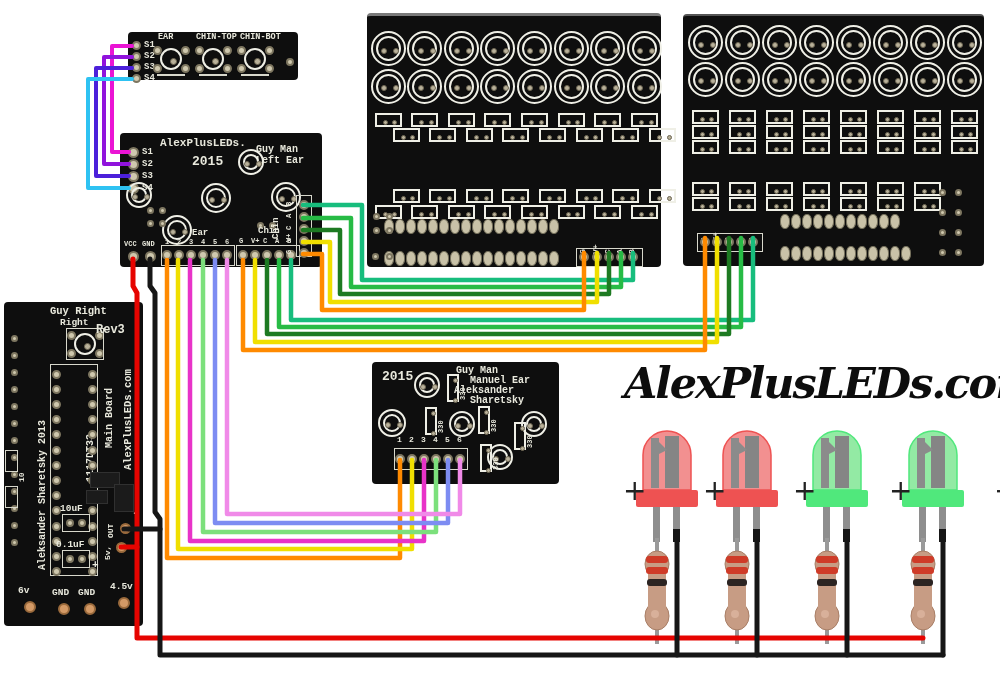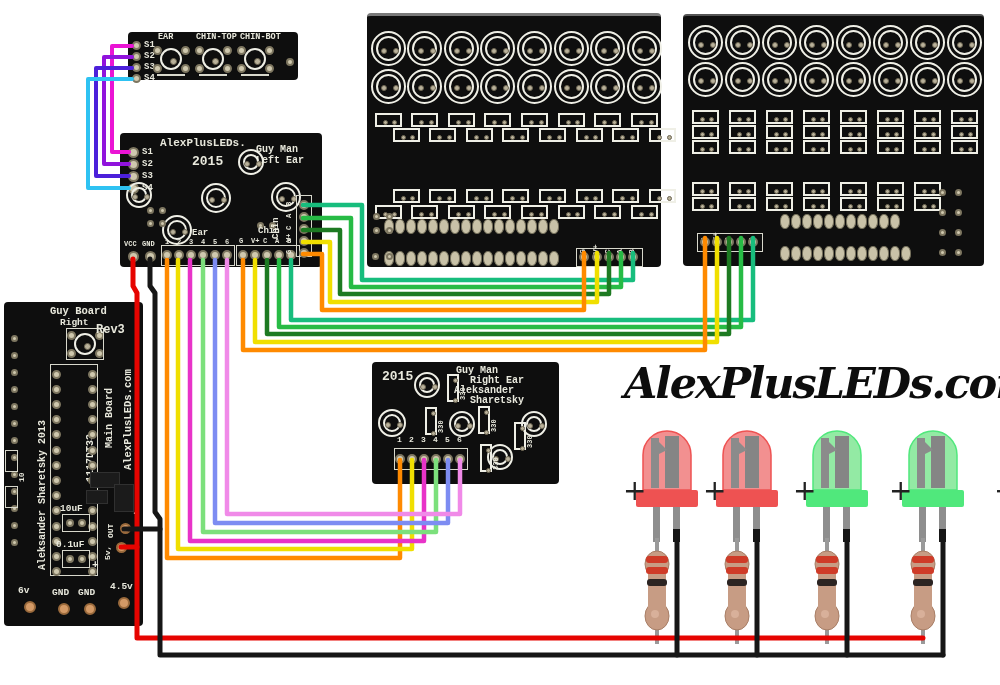--- a/index.html
+++ b/index.html
@@ -149,21 +149,21 @@
       <div class="btext vtext" style="left: 166px; top: 73px; height: 12px; font-size: 7px;">A</div>
       <div class="pad " style="left: 179px; top: 79px; width: 10px; height: 10px;"></div>
       <div class="btext vtext" style="left: 166px; top: 85px; height: 12px; font-size: 7px;">C</div>
       <div class="pad " style="left: 179px; top: 91px; width: 10px; height: 10px;"></div>
       <div class="btext vtext" style="left: 166px; top: 97px; height: 12px; font-size: 7px;">V+</div>
       <div class="pad " style="left: 179px; top: 103px; width: 10px; height: 10px;"></div>
       <div class="btext vtext" style="left: 166px; top: 109px; height: 12px; font-size: 7px;">G</div>
       <div class="pad " style="left: 179px; top: 115px; width: 10px; height: 10px;"></div>
     </div>
   <div class="board z10" id="main-board" style="left:4px;top:302px;width:139px;height:324px;">
-      <div class="btext" style="left: 46px; top: 4px; font-size: 10.5px;">Guy Board</div>
+      <div class="btext" style="left: 46px; top: 4px; font-size: 10.5px;">Guy Right</div>
       <div class="btext" style="left: 56px; top: 16px; font-size: 9.5px;">Right</div>
       <div class="pad " style="left: 62.5px; top: 28.5px; width: 9px; height: 9px;"></div>
       <div class="pad " style="left: 90.5px; top: 28.5px; width: 9px; height: 9px;"></div>
       <div class="pad " style="left: 62.5px; top: 46.5px; width: 9px; height: 9px;"></div>
       <div class="pad " style="left: 90.5px; top: 46.5px; width: 9px; height: 9px;"></div>
       <div class="ledfp" style="left: 70px; top: 31px; width: 22px; height: 22px;">
         <div class="pad hole" style="left: 7.5px; top: 7.5px; width: 7px; height: 7px;"></div>
       </div>
       <div class="outline" style="left: 62px; top: 26px; width: 38px; height: 32px;"></div>
       <div class="btext" style="left: 92px; top: 22px; font-size: 12px;">Rev3</div>
@@ -238,21 +238,21 @@
       <div class="btext" style="left: 48px; top: 286px; font-size: 9.5px;">GND</div>
       <div class="pad copper" style="left: 54px; top: 301px; width: 12px; height: 12px;"></div>
       <div class="btext" style="left: 74px; top: 286px; font-size: 9.5px;">GND</div>
       <div class="pad copper" style="left: 80px; top: 301px; width: 12px; height: 12px;"></div>
       <div class="btext" style="left: 106px; top: 280px; font-size: 9.5px;">4.5v</div>
       <div class="pad copper" style="left: 114px; top: 295px; width: 12px; height: 12px;"></div>
     </div>
   <div class="board z10" id="right-ear-board" style="left:372px;top:362px;width:187px;height:122px;">
       <div class="btext" style="left: 10px; top: 8px; font-size: 13px;">2015</div>
       <div class="btext" style="left: 84px; top: 4px; font-size: 10px;">Guy Man</div>
-      <div class="btext" style="left: 98px; top: 14px; font-size: 10px;">Right Ear</div>
+      <div class="btext" style="left: 98px; top: 14px; font-size: 10px;">Manuel Ear</div>
       <div class="btext" style="left: 82px; top: 24px; font-size: 10px;">Aleksander</div>
       <div class="btext" style="left: 98px; top: 34px; font-size: 10px;">Sharetsky</div>
       <div class="ledfp" style="left: 42px; top: 10px; width: 26px; height: 26px;">
         <div class="ledfp-inner"></div>
         <div class="pad hole" style="left: 4px; top: 10px; width: 6px; height: 6px;"></div>
         <div class="pad hole" style="left: 16px; top: 10px; width: 6px; height: 6px;"></div>
       </div>
       <div class="ledfp" style="left: 6px; top: 47px; width: 28px; height: 28px;">
         <div class="ledfp-inner"></div>
         <div class="pad hole" style="left: 5px; top: 11px; width: 6px; height: 6px;"></div>

